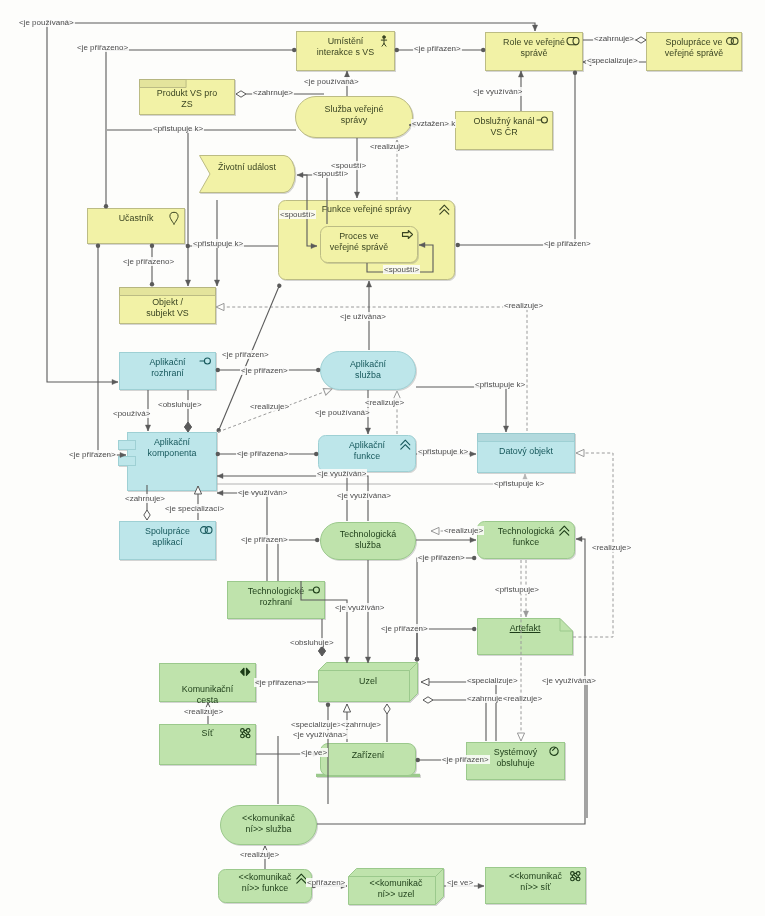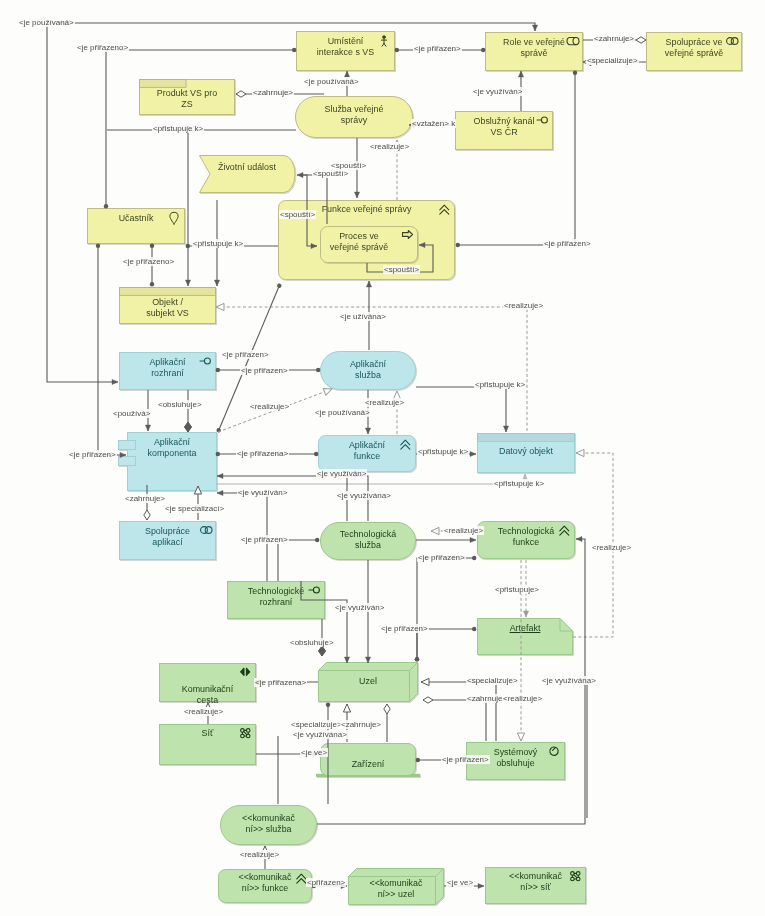--- a/index.html
+++ b/index.html
@@ -245,21 +245,21 @@
             <path d="M4.2,2.4 H6.4 M2.4,4.2 V6.2 M8.2,4.2 V6.2 M4.2,8.0 H6.4 M3.7,3.7 L6.9,6.7"></path>
           </g>
         </svg>
         <div class="ndlabel" style="color: rgb(29, 61, 24); top: 4px;">Síť</div>
       </div>
       <div class="nd" style="left: 320px; top: 743px; width: 96px; height: 34px;">
         <svg width="96" height="34" style="position:absolute;left:0;top:0;overflow:visible">
           <path d="M-4,32.4 H100" fill="none" stroke-width="3.2" stroke="#9bc98c"></path>
           <path d="M8,0.5 H88 A7.5,7.5 0 0 1 95.5,8 V25 A7.5,7.5 0 0 1 88,32.5 H8 A7.5,7.5 0 0 1 0.5,25 V8 A7.5,7.5 0 0 1 8,0.5 Z" fill="#bfe3ac" stroke="#9bc98c" stroke-width="1"></path>
         </svg>
-        <div class="ndlabel" style="color: rgb(29, 61, 24); top: 16px; text-align: center;">Zařízení</div>
+        <div class="ndlabel" style="color: rgb(29, 61, 24); top: 7px; text-align: center;">Zařízení</div>
       </div>
       <div class="nd" style="left: 466px; top: 742px; width: 99px; height: 38px;">
         <svg width="99" height="38" style="position:absolute;left:0;top:0;overflow:visible">
           <rect x="0.5" y="0.5" width="98" height="37" fill="#bfe3ac" stroke="#9bc98c" stroke-width="1"></rect>
           <g fill="none" stroke="#1d3d18" stroke-width="1.1" stroke-linejoin="round" stroke-linecap="round" transform="translate(83,4)">
             <path d="M5.4,1.0 A4.2,4.2 0 1 0 6.6,1.3 L3.6,4.4"></path>
           </g>
         </svg>
         <div class="ndlabel" style="color: rgb(29, 61, 24); top: 5px;">Systémový
 obsluhuje</div>

